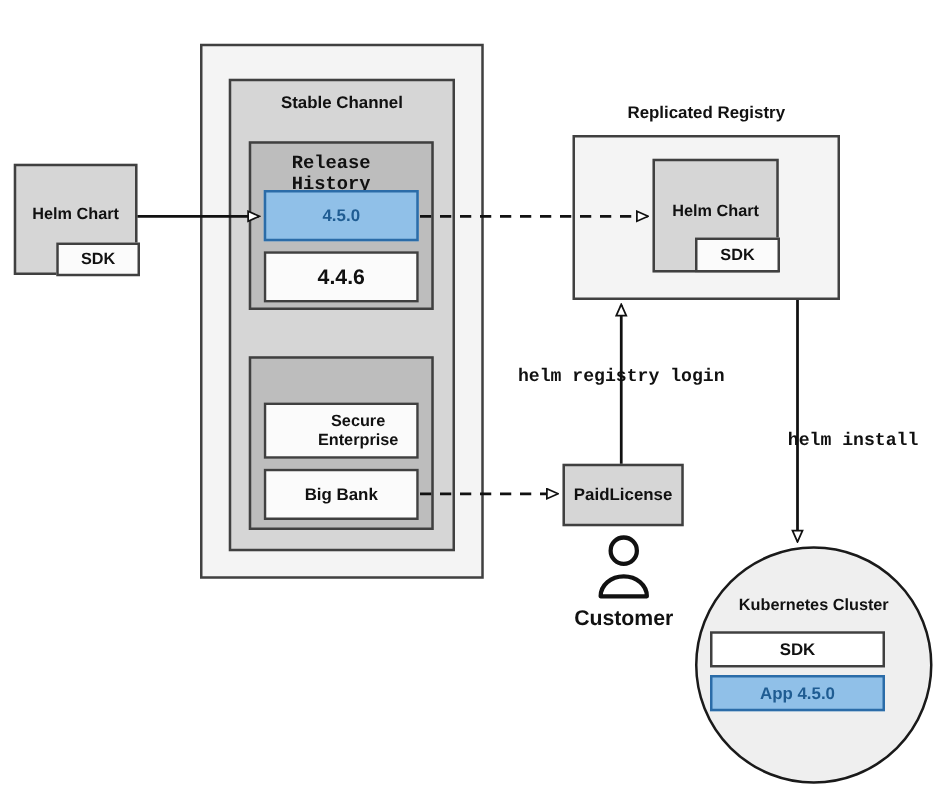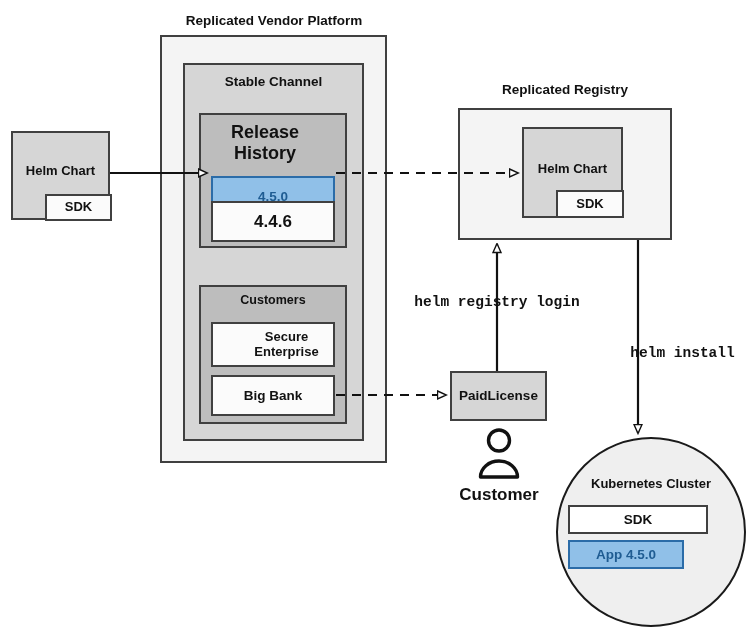--- a/index.html
+++ b/index.html
@@ -75,48 +75,46 @@
   }
   .person {
     position: absolute;
   }
 </style>
 </head>
 <body>
 
 <div id="canvas">
 
-  <div class="title" style="left:160px; top:13px; width:228px;">Replicated Vendor Platform</div>
 
   <div class="title" style="left:458px; top:82px; width:214px;">Replicated Registry</div>
 
   <div class="box fill-mid" style="left:11px; top:131px; width:99px; height:89px; font-size:13px; align-items:flex-start; padding-top:31px;">
     <span>Helm Chart</span>
   </div>
   <div class="box fill-white" style="left:45px; top:194px; width:67px; height:27px; font-size:13px;">
     <span>SDK</span>
   </div>
 
   <div class="box fill-lightest" style="left:160px; top:35px; width:227px; height:428px; display:block;"></div>
 
   <div class="box fill-mid" style="left:183px; top:63px; width:181px; height:378px; display:block;"></div>
   <div class="lbl-top" style="left:183px; top:74px; width:181px; font-size:13.5px;">Stable Channel</div>
 
   <div class="box fill-dark" style="left:199px; top:113px; width:148px; height:135px; display:block;"></div>
-  <div class="lbl-top" style="left:199px; top:122px; width:132px; font-size:18px;">Release History</div>
+  <div class="lbl-top" style="left:199px; top:122px; width:132px; font-size:15px;font-family:Liberation Mono, monospace;">Release History</div>
 
-  <div class="box fill-blue" style="left:211px; top:152px; width:124px; height:41px; font-size:13.5px;margin-top:24px;">
+  <div class="box fill-blue" style="left:211px; top:152px; width:124px; height:41px; font-size:13.5px;">
     <span>4.5.0</span>
   </div>
   <div class="box fill-white" style="left:211px; top:201px; width:124px; height:41px; font-size:17px;">
     <span>4.4.6</span>
   </div>
 
   <div class="box fill-dark" style="left:199px; top:285px; width:148px; height:139px; display:block;"></div>
-  <div class="lbl-top" style="left:199px; top:293px; width:148px; font-size:12.5px;">Customers</div>
 
   <div class="box fill-white" style="left:211px; top:322px; width:124px; height:45px; font-size:13px; flex-direction:column;padding-left:27px;">
     <span>Secure</span>
     <span>Enterprise</span>
   </div>
   <div class="box fill-white" style="left:211px; top:375px; width:124px; height:41px; font-size:13.5px;">
     <span>Big Bank</span>
   </div>
 
   <div class="box fill-lightest" style="left:458px; top:108px; width:214px; height:132px; display:block;"></div>
@@ -139,21 +137,21 @@
       <path d="M7.5 49 a18.5 16 0 0 1 37 0 z" fill="#ffffff" stroke="#111111" stroke-width="3.4" stroke-linejoin="round"></path>
     </svg>
   </div>
   <div class="lbl-top" style="left:437px; top:485px; width:124px; font-size:17px;">Customer</div>
 
   <div class="circle" style="left:556px; top:437px; width:190px; height:190px;"></div>
   <div class="lbl-top" style="left:556px; top:477px; width:190px; font-size:13px;">Kubernetes Cluster</div>
   <div class="box" style="left:568px; top:505px; width:140px; height:29px; background:#ffffff; font-size:13.5px;">
     <span>SDK</span>
   </div>
-  <div class="box fill-blue" style="left:568px; top:540px; width:116px; height:29px; font-size:13.5px;">
+  <div class="box fill-blue" style="left:568px; top:540px; width:140px; height:29px; font-size:13.5px;">
     <span>App 4.5.0</span>
   </div>
 
   <div class="cmd" style="left:385px; top:294px; width:224px;">helm registry login</div>
   <div class="cmd" style="left:590px; top:345px; width:185px;">helm install</div>
 
   <svg class="overlay">
     <defs>
       <marker id="openArrow" markerWidth="11" markerHeight="11" refX="9.5" refY="5.0" orient="auto" markerUnits="userSpaceOnUse">
         <path d="M1,1 L10,5 L1,9 z" fill="#ffffff" stroke="#111111" stroke-width="1.4" stroke-linejoin="miter"></path>

